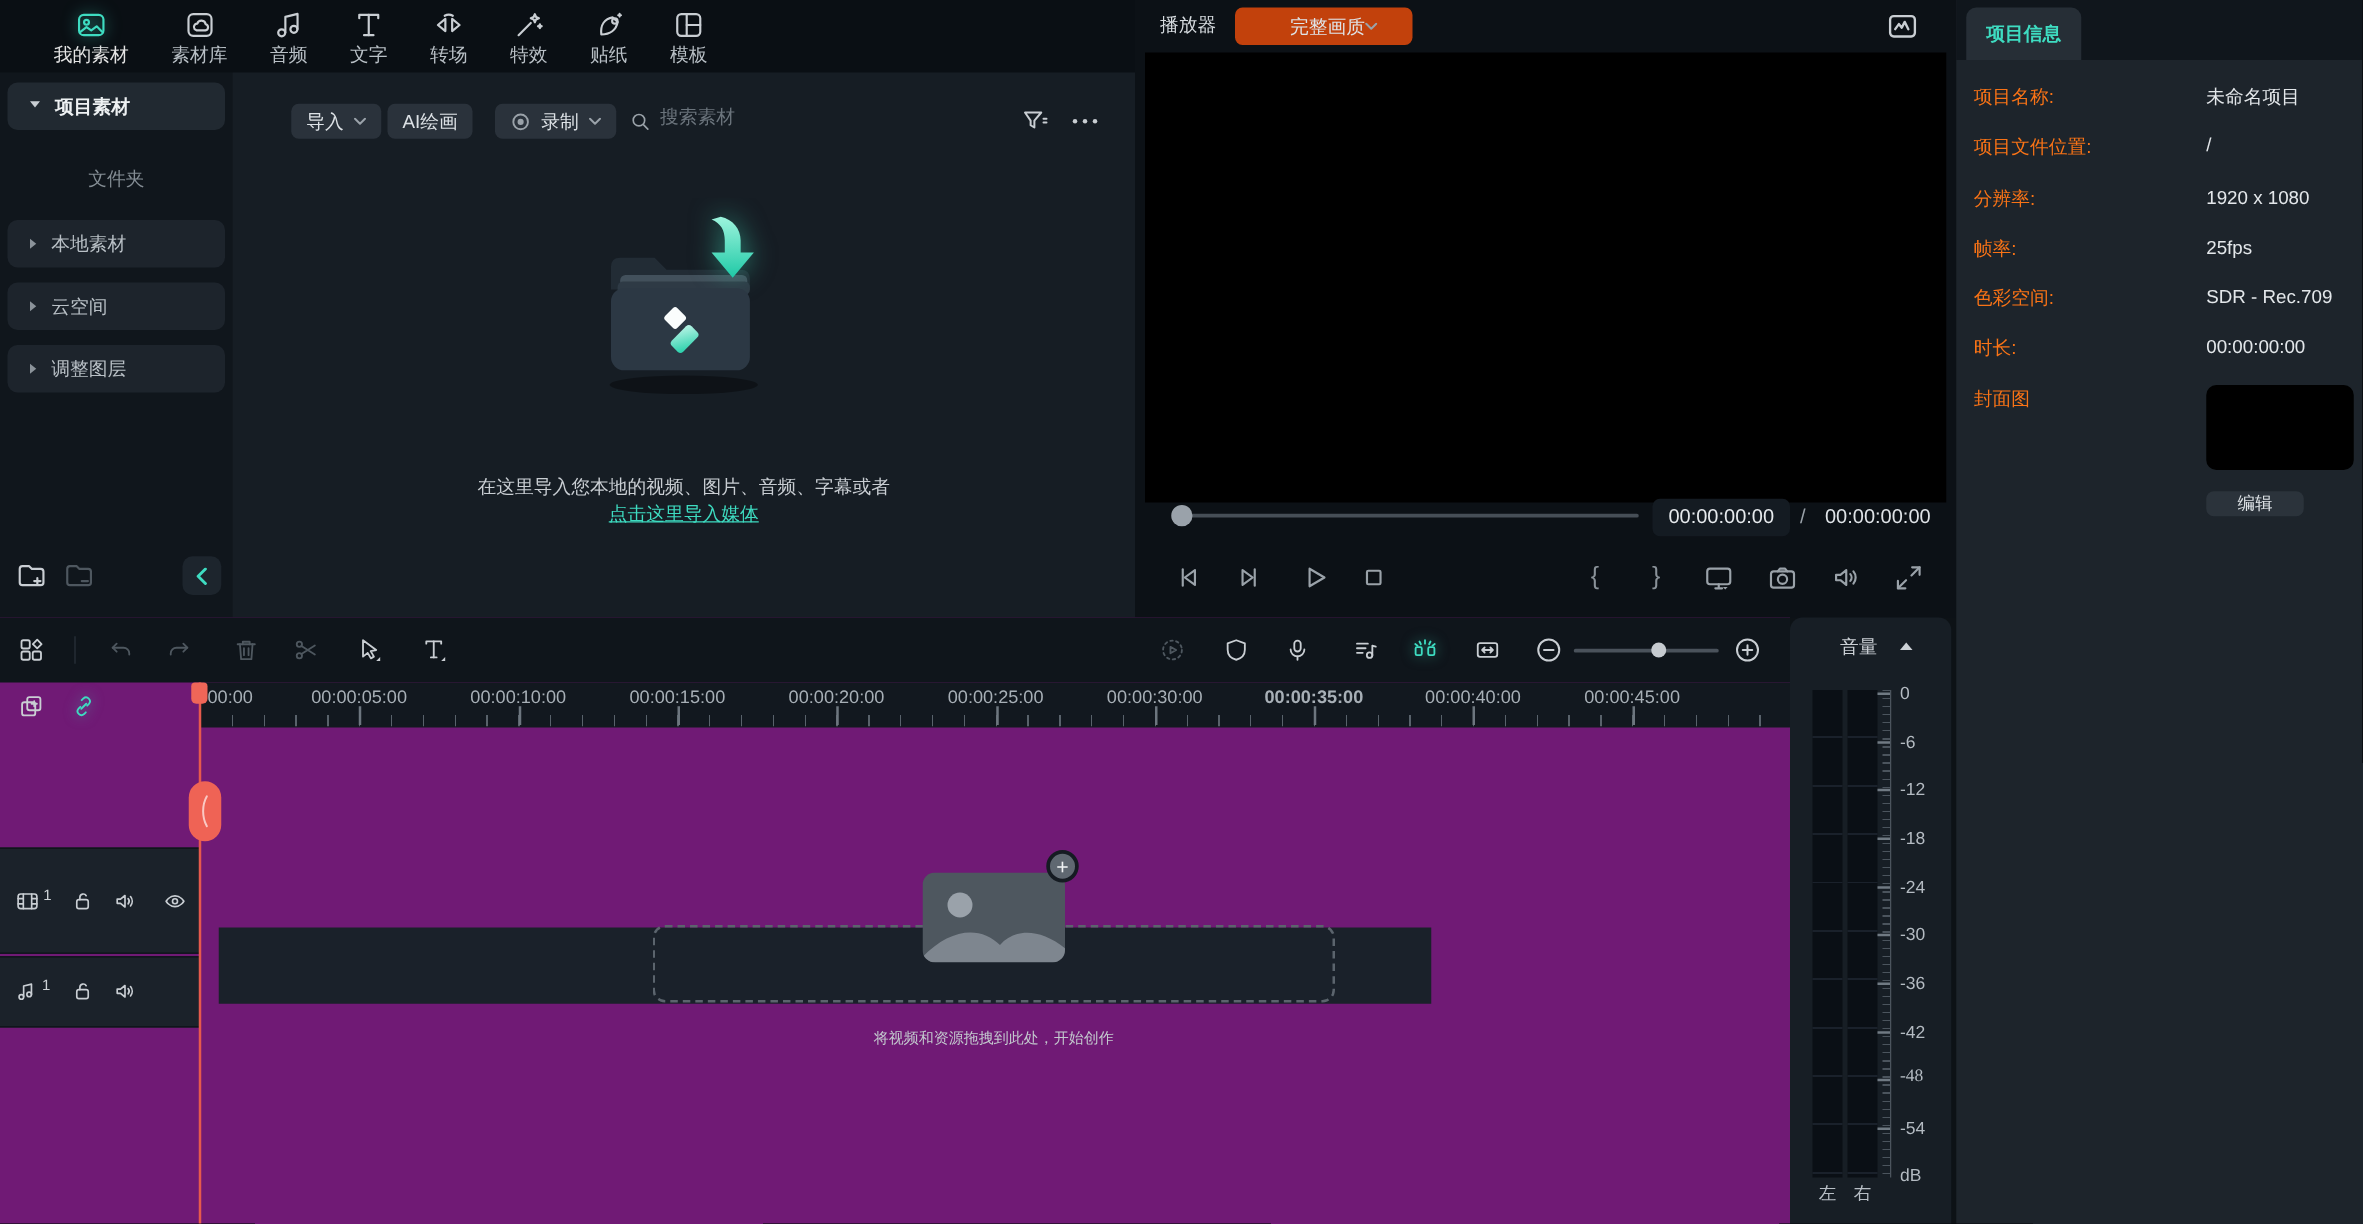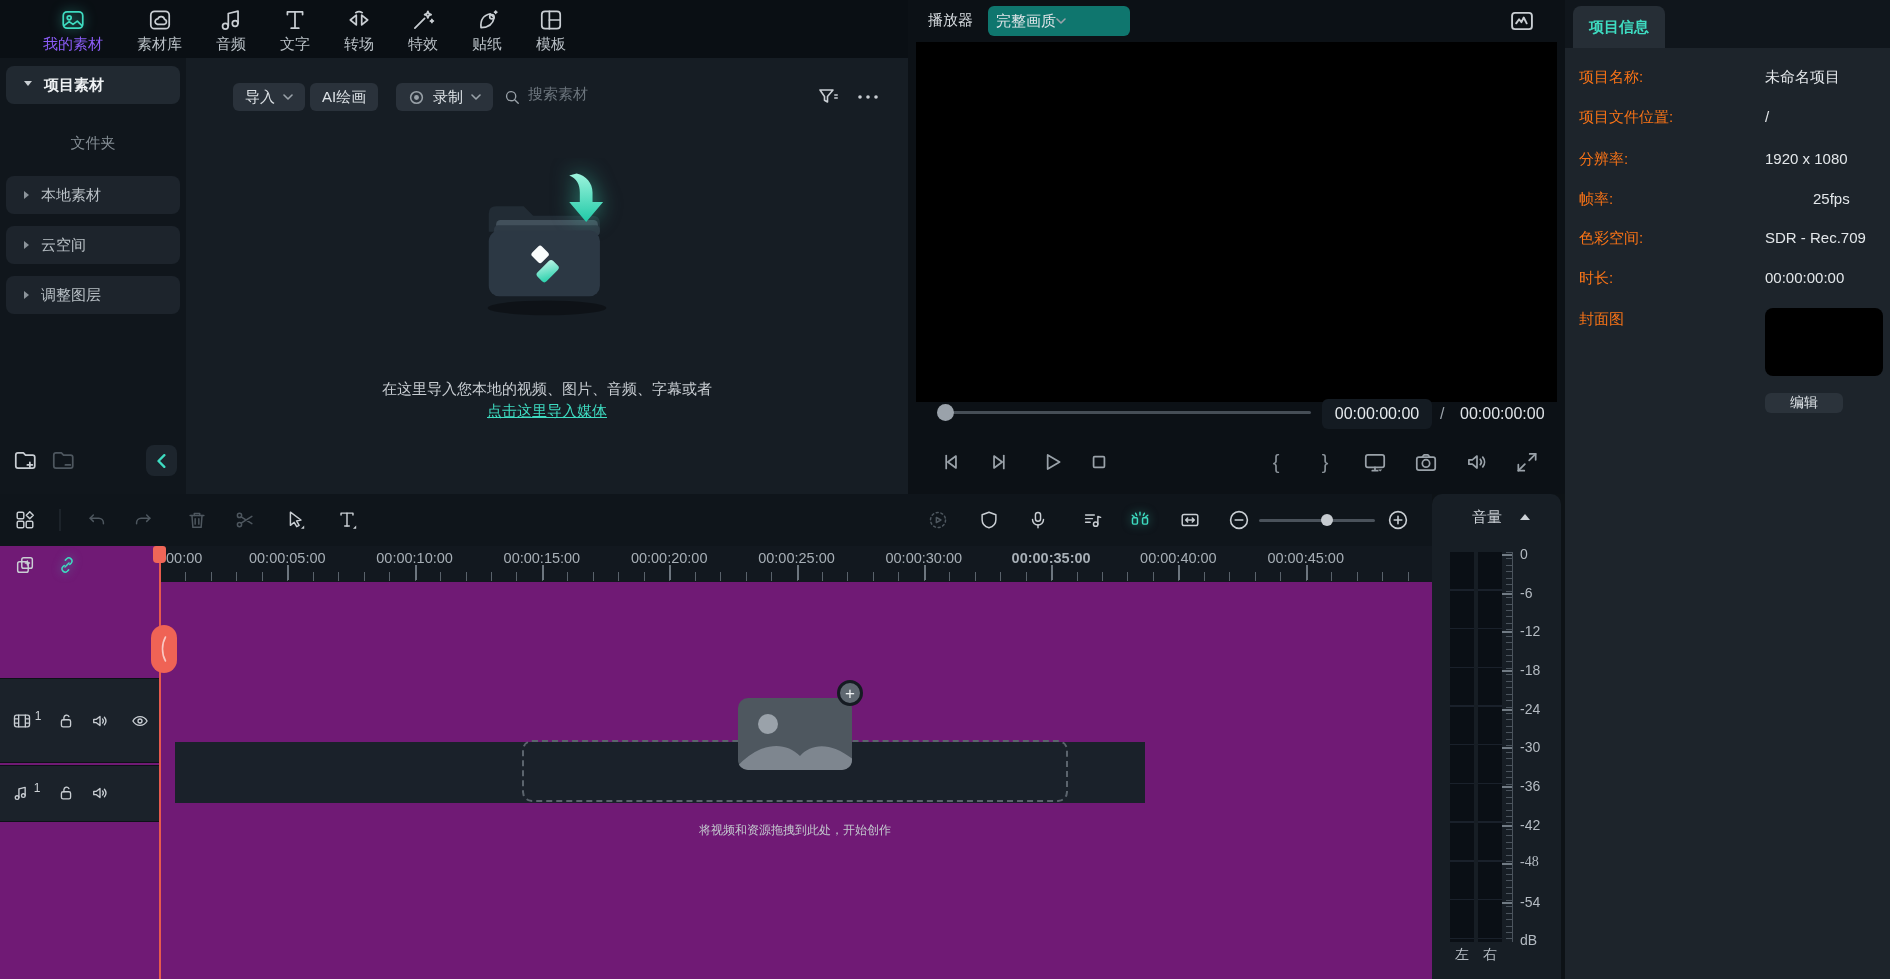--- a/index.html
+++ b/index.html
@@ -12,21 +12,21 @@
   .ic.dim{stroke:#4e575f}
   .ic.teal{stroke:#3edcc1;filter:drop-shadow(0 0 5px rgba(62,220,193,.55))}
   .ic.mid{stroke:#9aa2a9}
   .ctr{transform:translate(-50%,-50%)}
 
   
   #topbar{left:0;top:0;width:908px;height:58px;background:#0a0f14}
   #tabs{display:flex;align-items:flex-start;padding-left:26px;height:58px}
   .tab{display:flex;flex-direction:column;align-items:center;gap:2px;padding:7px 17px 0;cursor:pointer}
   .tab .tablabel{font-size:15px;color:#b9c0c6}
-  .tab.active .tablabel{color:#8b5cf6}
+  .tab.active .tablabel{color:#e5e5e5}
   .tab.active .ic{stroke:#3edcc1;filter:drop-shadow(0 0 6px rgba(62,220,193,.6))}
 
   
   #sidebar{left:0;top:58px;width:186px;height:436px;background:#10161c}
   .siderow{position:absolute;left:6px;width:174px;height:38px;border-radius:8px;background:#1d242c;
            display:flex;align-items:center;gap:12px;padding-left:18px;color:#b9c0c6;cursor:pointer}
   .caret{width:0;height:0;border-left:5px solid #8b939a;border-top:4px solid transparent;border-bottom:4px solid transparent}
   .caret.down{border-left:4px solid transparent;border-right:4px solid transparent;border-top:5px solid #c9ced3;border-left-width:4px;border-left-color:transparent}
 
   
@@ -277,21 +277,21 @@
       </svg>
     </span>
     <div class="abs" style="left:61px;top:322px;width:600px;text-align:center;color:#c8cdd2">在这里导入您本地的视频、图片、音频、字幕或者</div>
     <div class="abs" style="left:61px;top:344px;width:600px;text-align:center">
       <span id="importlink">点击这里导入媒体</span>
     </div>
   </div>
 
   <div class="abs" id="player">
     <div class="abs" style="left:20px;top:11px;color:#d6dbdf">播放器</div>
-    <div class="abs" style="left:80px;top:6px;width:142px;height:30px;background:#0f766e;border-radius:6px;display:flex;align-items:center;justify-content:flex-start;padding:0 8px;cursor:pointer">
+    <div class="abs" style="left:80px;top:6px;width:142px;height:30px;background:#c2410c;border-radius:6px;display:flex;align-items:center;justify-content:flex-end;padding:0 28px;cursor:pointer">
       <span>完整画质</span>
       <svg width="10" height="7" viewBox="0 0 10 7" class="ic mid">
           <path d="M1 1l4 4 4-4"></path>
         </svg>
     </div>
     <span class="abs" style="left:600px;top:7px">
       <svg width="28" height="28" viewBox="0 0 24 24" class="ic">
           <rect x="3.5" y="5" width="17" height="14" rx="2.5"></rect>
           <path d="M7 14l2.5-3.5 2 2.5 2-4 2.5 5"></path>
         </svg>
@@ -365,21 +365,21 @@
     <div class="abs" id="rp-topstrip"></div>
     <div class="abs" id="rp-tab">项目信息</div>
     <div id="info-rows">
         <div class="inforow-label" style="top: 68px;">项目名称:</div>
         <div class="inforow-value" style="top: 68px;">未命名项目</div>
         <div class="inforow-label" style="top: 108px;">项目文件位置:</div>
         <div class="inforow-value" style="top: 108px;">/</div>
         <div class="inforow-label" style="top: 150px;">分辨率:</div>
         <div class="inforow-value" style="top: 150px;">1920 x 1080</div>
         <div class="inforow-label" style="top: 190px;">帧率:</div>
-        <div class="inforow-value" style="top: 190px; margin-left: 48px;">25fps</div>
+        <div class="inforow-value" style="top: 190px;">25fps</div>
         <div class="inforow-label" style="top: 229px;">色彩空间:</div>
         <div class="inforow-value" style="top: 229px;">SDR - Rec.709</div>
         <div class="inforow-label" style="top: 269px;">时长:</div>
         <div class="inforow-value" style="top: 269px;">00:00:00:00</div>
       </div>
     <div class="inforow-label" style="top:310px">封面图</div>
     <div class="abs" style="left:200px;top:308px;width:118px;height:68px;background:#000;border-radius:8px"></div>
     <div class="abs" style="left:200px;top:393px;width:78px;height:20px;background:#2b333b;border-radius:6px;display:flex;align-items:center;justify-content:center;font-size:14px;cursor:pointer">编辑</div>
   </div>
 

